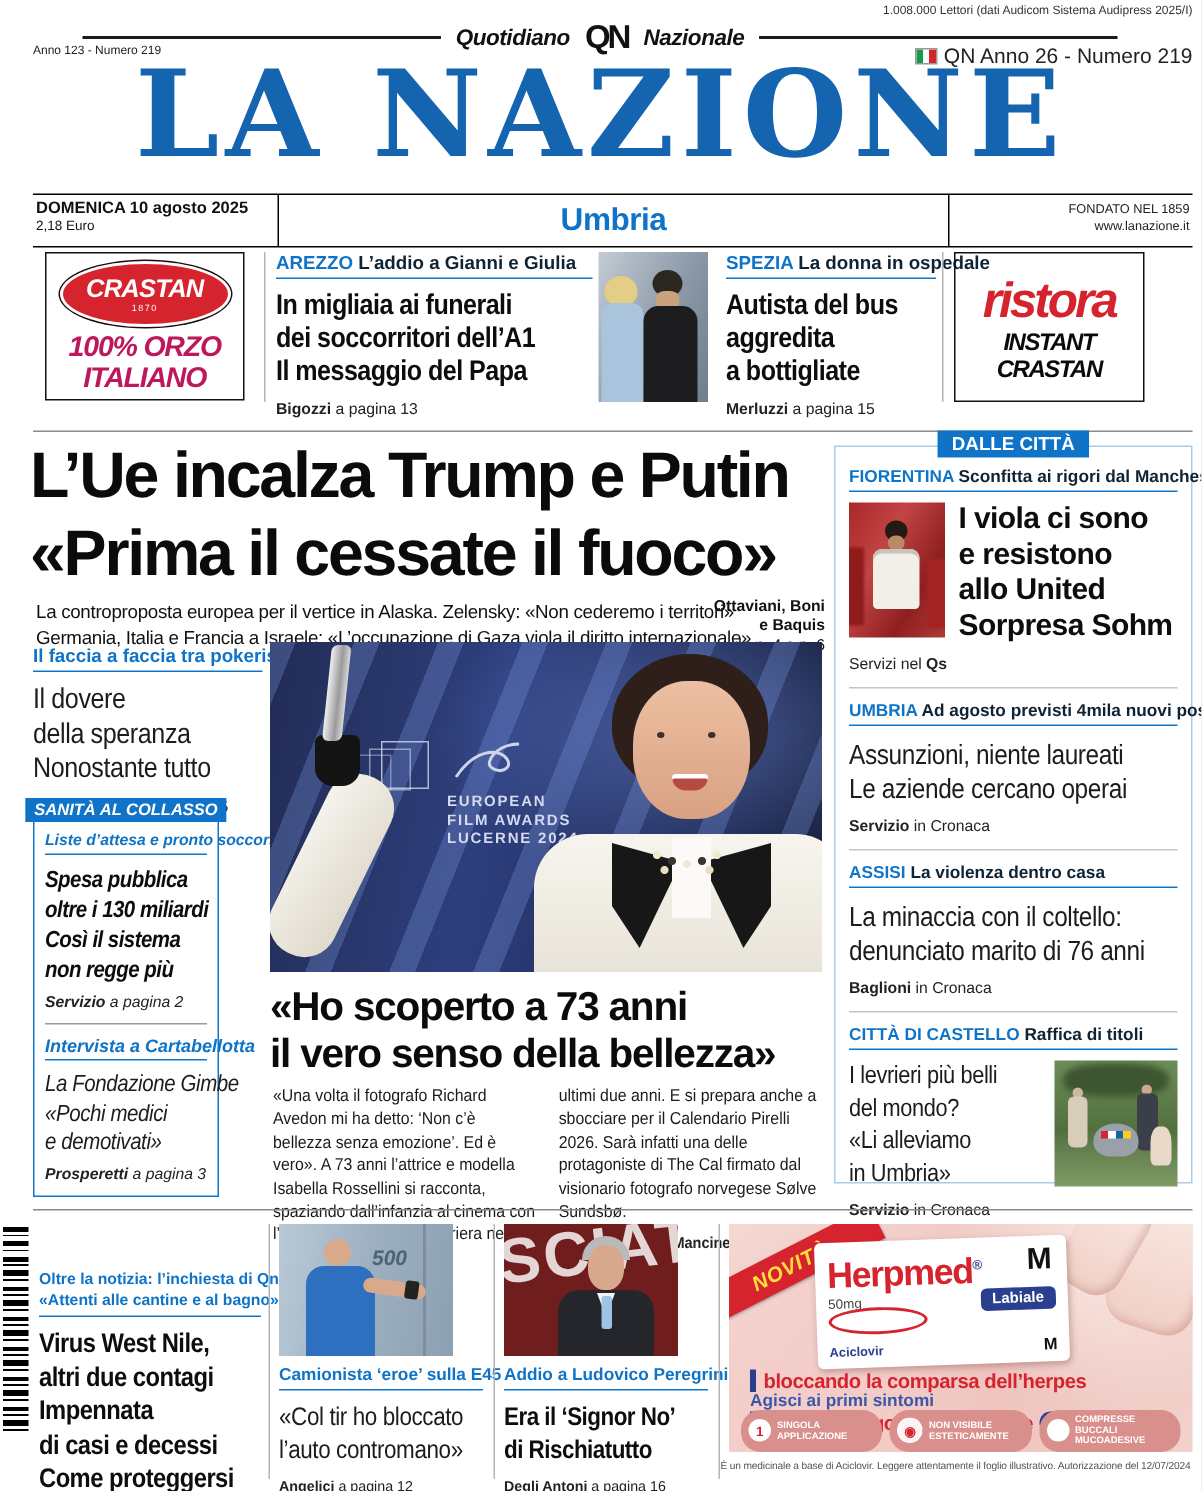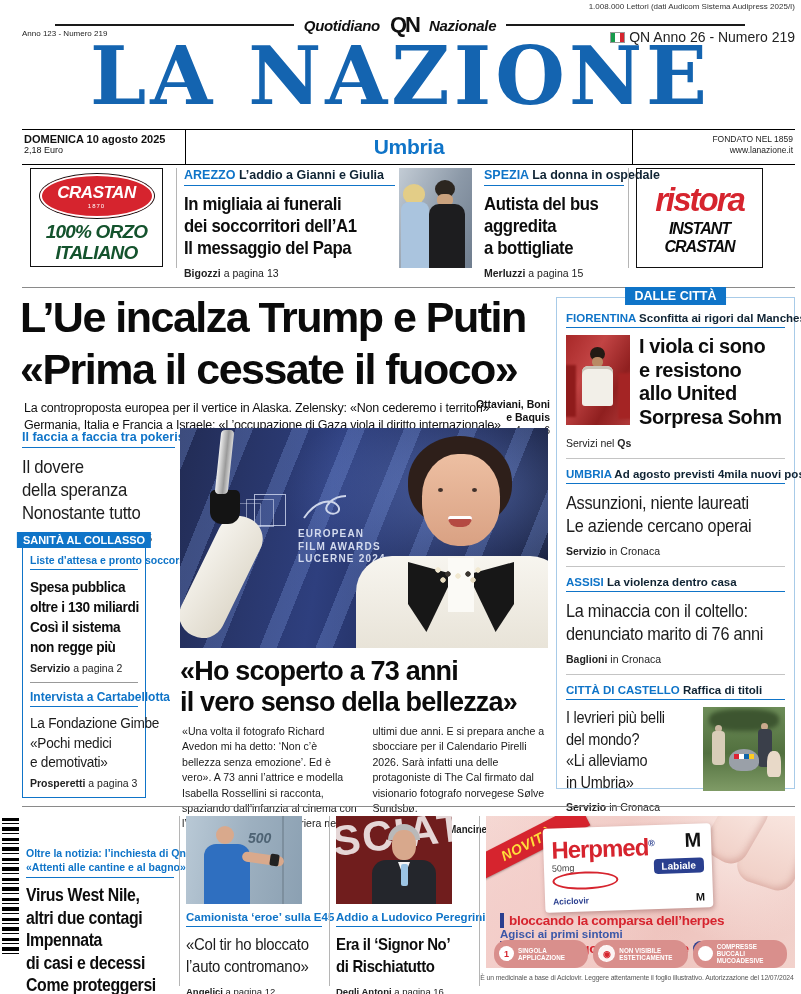--- a/index.html
+++ b/index.html
@@ -36,21 +36,21 @@
   #datebar .cell1 .d{font-size:11px;font-weight:700;}
   #datebar .cell1 .p{font-size:9px;}
   #datebar .cell2{flex:1;border-right:1px solid #000;display:flex;align-items:center;justify-content:center;}
   #edition{font-size:21px;font-weight:700;color:#0f74c8;letter-spacing:-.3px;}
   #datebar .cell3{width:160px;text-align:right;padding:4px 2px 0 0;font-size:8.5px;line-height:11px;color:#222;}
   
   #ad-crastan{left:30px;top:168px;width:133px;height:99px;border:1px solid #111;text-align:center;padding-top:5px;box-sizing:border-box;}
   #crastan-oval{width:114px;height:44px;margin:0 auto;background:#d6242e;border-radius:50%;display:flex;flex-direction:column;align-items:center;justify-content:center;box-shadow:inset 0 0 0 2px #fff,0 0 0 1px #111;}
   #crastan-oval .b{color:#fff;font-weight:700;font-style:italic;font-size:17px;letter-spacing:-.5px;}
   #crastan-oval .y{color:#fff;font-size:6px;letter-spacing:1px;}
-  #crastan-tag{font-size:19px;line-height:21px;font-weight:700;font-style:italic;letter-spacing:-.8px;color:#14532d;margin-top:3px;}
+  #crastan-tag{font-size:19px;line-height:21px;font-weight:700;font-style:italic;letter-spacing:-.8px;color:#be185d;margin-top:3px;}
   .tsdiv{top:168px;height:100px;}
   #story-arezzo{left:184px;top:168px;width:211px;}
   #story-arezzo .hl{font-size:19px;line-height:22px;}
   #photo-arezzo{left:399px;top:168px;width:73px;height:100px;overflow:hidden;background:linear-gradient(115deg,#c3ccd5,#8c99a8 55%,#6f7d8e);}
   #story-spezia{left:484px;top:168px;width:140px;}
   #story-spezia .hl{font-size:19px;line-height:22px;}
   #ad-ristora{left:636px;top:168px;width:127px;height:100px;border:1px solid #111;text-align:center;box-sizing:border-box;padding-top:14px;}
   #ristora-brand{font-size:33px;line-height:33px;font-weight:700;font-style:italic;color:#d6242e;letter-spacing:-2px;}
   #ristora-tag{font-size:16px;font-weight:700;font-style:italic;letter-spacing:-1px;color:#0a0a0a;margin-top:4px;}
   #hr-top{left:22px;top:287px;width:773px;}
@@ -67,21 +67,21 @@
   #photo-fior{width:64px;height:90px;flex:none;overflow:hidden;position:relative;background:linear-gradient(120deg,#a82828,#c24444 35%,#8f1f1f 70%,#b13a3a);}
   #fior-row .hl{font-size:20px;line-height:23.5px;}
   .sb-div{height:1px;background:#c4c4c4;margin:9px 0;}
   .sb-hl{font-size:18.5px;line-height:23px;}
   #cast-row{display:flex;gap:8px;justify-content:flex-end;}
   #cast-row .hl{font-size:16.5px;line-height:21.5px;flex:1;}
   #photo-cast{width:82px;height:84px;flex:none;overflow:hidden;position:relative;background:linear-gradient(#6d8d58,#52703f 55%,#7f9b66);}
   
   #story-pokeristi{left:22px;top:430px;width:153px;}
   #story-pokeristi .hl{font-size:19px;line-height:23px;}
-  #box-sanita{left:22px;top:541px;width:124px;height:257px;border:1.5px solid #0f74c8;box-sizing:border-box;padding:12px 7px 0 7px;}
+  #box-sanita{left:22px;top:541px;width:124px;height:257px;border:1.5px solid #0f74c8;box-sizing:border-box;padding:12px 7px 0 7px;font-style:italic;}
   #sanita-badge{position:absolute;top:-10px;left:50%;transform:translateX(-50%);background:#0f74c8;color:#fff;font-weight:700;font-size:11px;padding:2px 6px;white-space:nowrap;}
   #box-sanita .kicker{font-size:10.5px;}
   #sanita-hl{font-size:15.5px;line-height:20px;}
   #gimbe-hl{font-size:15.5px;line-height:19.5px;}
   #box-sanita .byline{margin-top:5px;}
   #sanita-div{height:1px;background:#999;margin:8px 0 7px 0;}
   #box-sanita .kicker2{font-size:12px;color:#0f74c8;font-weight:700;border-bottom:1.5px solid #0f74c8;padding-bottom:2px;margin-bottom:6px;}
   
   #feature-photo{left:180px;top:428px;width:368px;height:220px;overflow:hidden;
      background:

